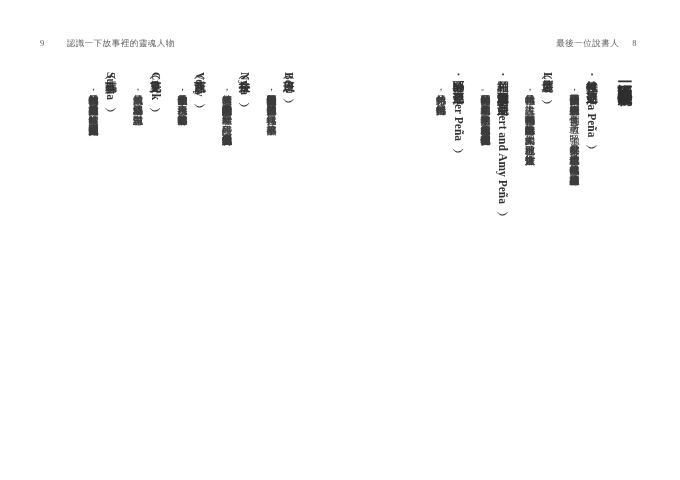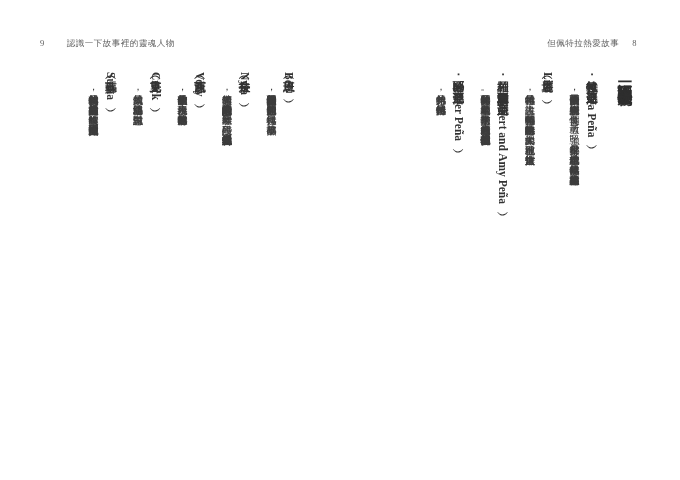--- a/index.html
+++ b/index.html
@@ -113,21 +113,21 @@
       </section>
       <section class="entry">
         <h2>蘇瑪（Suma）</h2>
         <p>與佩特拉年紀相仿的女孩，與一位媽媽一起搭上前往薩根行星的太空船。被集體喚醒時，因記憶消除不完全而被重灌程式。</p>
       </section>
     </div>
   </div>
 
   <div class="page right">
     <div class="running-head right-head">
-      <span>但佩特拉熱愛故事</span>
+      <span>最後一位說書人</span>
       <span>8</span>
     </div>
     <div class="v-content">
       <h1 class="chapter-title">認識一下故事裡的靈魂人物</h1>
       <section class="entry">
         <h2>佩特拉．潘尼亞（Petra Peña）</h2>
         <p>十二歲的墨西哥裔美國女孩，患有視網膜色素病變，個性善良、勇敢、堅強。父母都是科學家，也希望她繼承衣缽，但佩特拉熱愛故事，夢想成為像祖母一樣的說書人。</p>
       </section>
       <section class="entry">
         <h2>麗塔（Lita）</h2>

